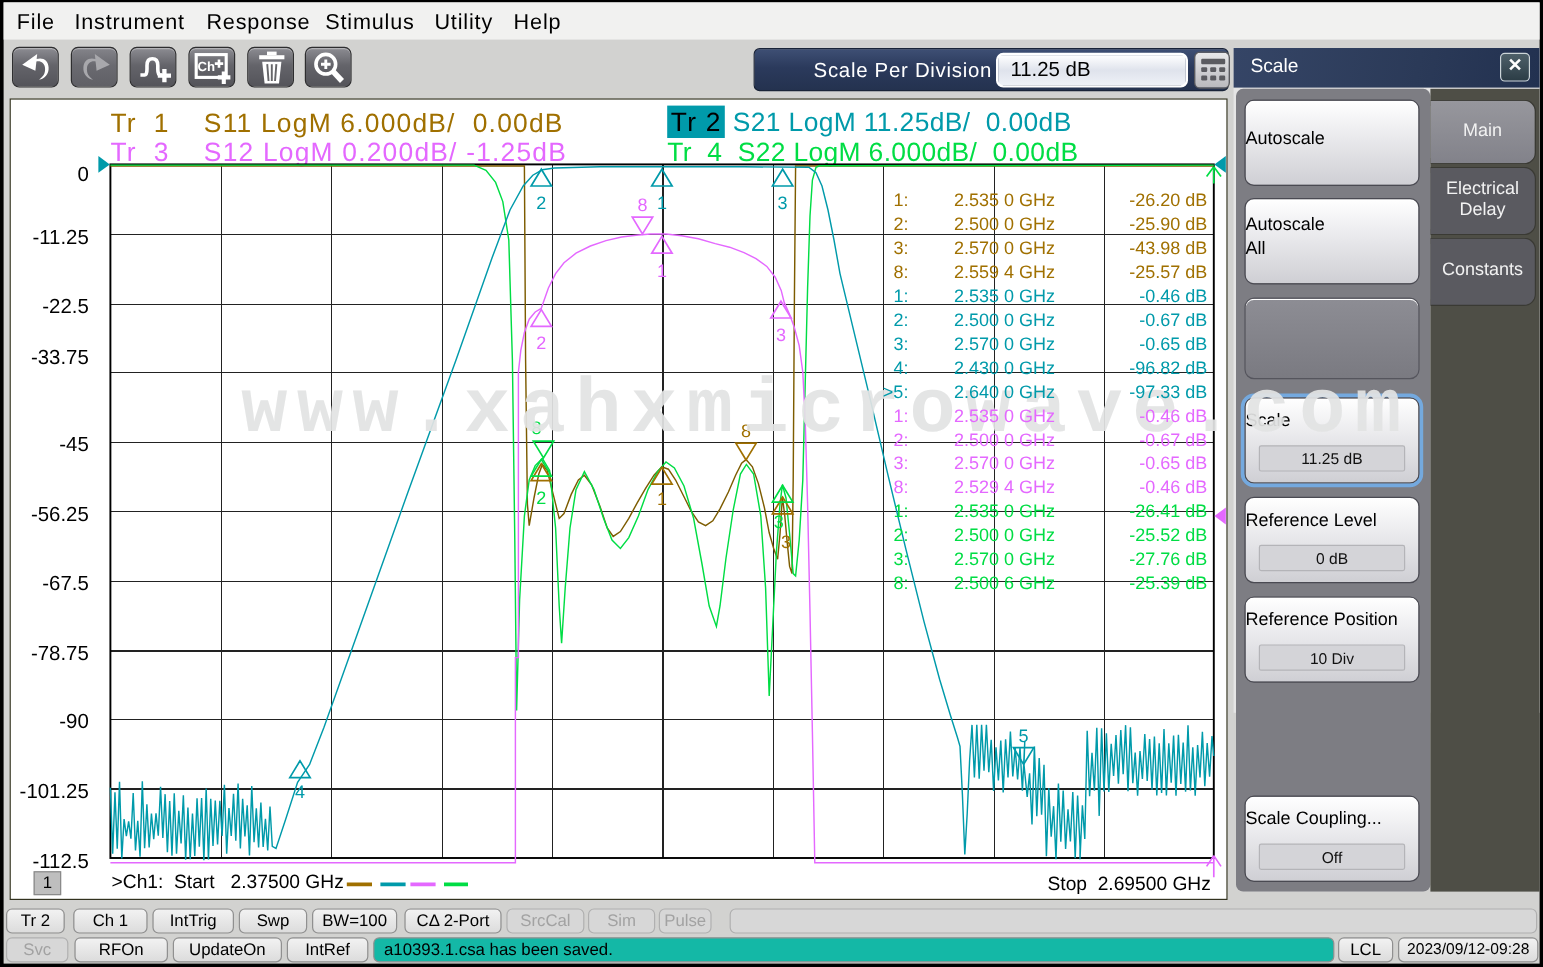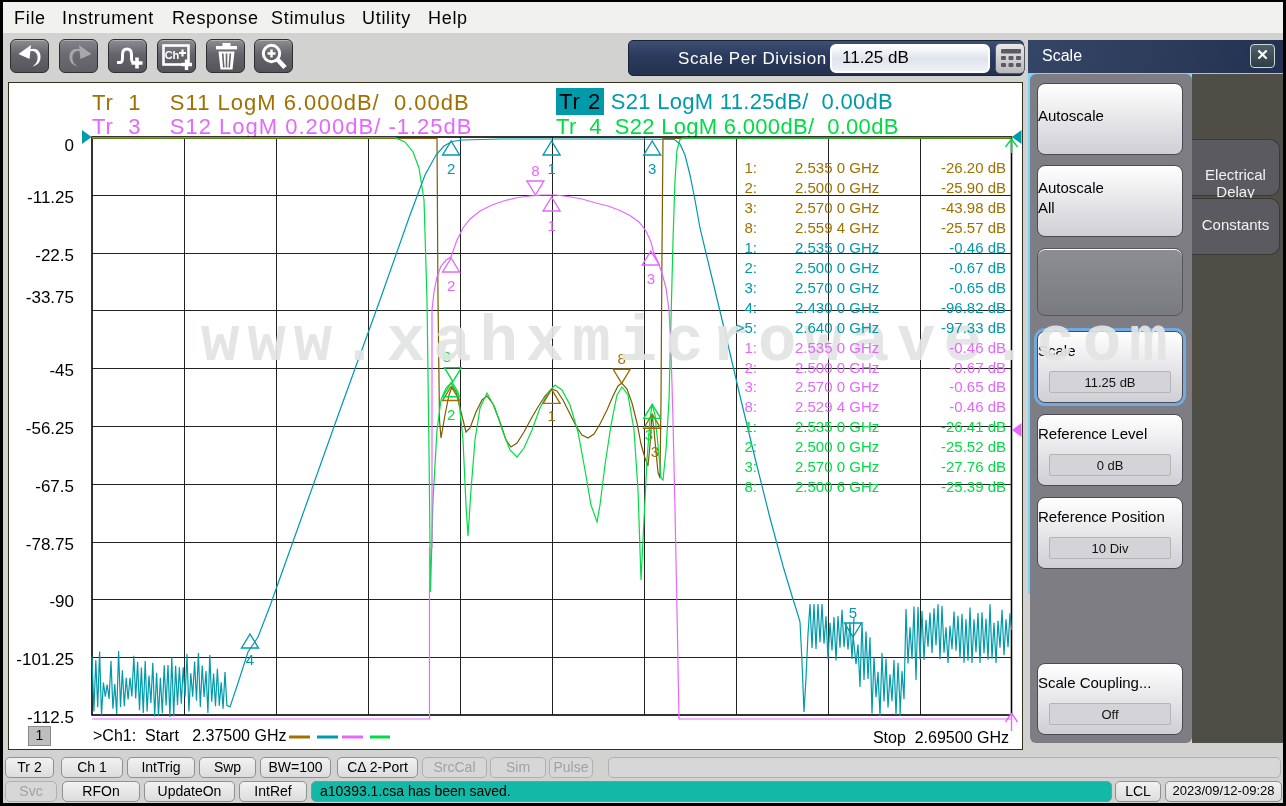--- a/index.html
+++ b/index.html
@@ -16,21 +16,21 @@
 .ylab{position:absolute;width:70px;left:4px;text-align:right;font-size:17px;color:#000;height:20px;z-index:2}
 .thead{position:absolute;font-size:22px;letter-spacing:1px;white-space:pre;z-index:2}
 .mrow{position:absolute;left:0;height:20px;font-size:15px;line-height:20px;white-space:pre}
 .mn{position:absolute;left:712px;width:45px;text-align:right}
 .mf{position:absolute;left:795px}
 .mv{position:absolute;left:886px;width:120px;text-align:right}
 .plotsvg{position:absolute;left:0;top:0;z-index:3;pointer-events:none}
 .wm{position:absolute;left:201px;top:311px;z-index:4;font-family:Liberation Mono, monospace;font-weight:bold;font-size:64px;line-height:1;color:rgba(226,227,227,0.93);letter-spacing:8px;white-space:pre}
 .txt{position:absolute;z-index:5}
 .rdwrap{position:absolute;left:0;top:0;z-index:5}
-.panel{position:absolute;left:1028px;top:40px;width:255px;height:554px;background:#7dd3fc;z-index:1}
+.panel{position:absolute;left:1028px;top:40px;width:255px;height:554px;background:#e5e5e5;z-index:1}
 .phead{position:absolute;left:0;top:0;width:100%;height:33px;background:linear-gradient(100deg,#354566 0%,#2b3a58 60%,#223150 100%);color:#fff;font-size:16px}
 .phead span{position:absolute;left:14px;top:7px}
 .pclose{position:absolute;right:8px;top:4px;width:25px;height:24px;border-radius:4px;border:1.6px solid #cdd6d8;background:linear-gradient(#4e6069,#2c3d46);color:#fff;font-size:15px;font-weight:bold;text-align:center;line-height:20px}
 .tray{position:absolute;left:2px;top:34px;width:162px;height:669px;background:#7d7d83;border-radius:6px}
 .key{position:absolute;left:7px;width:146px;border-radius:8px;border:1px solid #4a4a52;background:linear-gradient(#ffffff,#e9e9ec 45%,#cfcfd4);color:#000;box-shadow:inset 0 1px 0 #fff}
 .key.empty{background:linear-gradient(#8d8d94,#7a7a81);border-color:#55555d}
 .key.sel{outline:3px solid #74a9df;outline-offset:0px}
 .ktitle{position:absolute;left:0;top:10px;width:100%;font-size:15px}
 .kc{position:relative;top:12px;display:inline-block;line-height:20px}
 .kval{position:absolute;left:11px;right:11px;bottom:9px;height:22px;background:#d4d4d8;border:1px solid #b4b4b8;border-radius:2px;text-align:center;font-size:13px;padding-top:3px;color:#111}
@@ -246,21 +246,22 @@
 <div class="key" style="top:423px;height:72px">
         <div class="ktitle">Reference Position</div>
         <div class="kval">10 Div</div>
       </div>
 <div class="key" style="top:589px;height:72px">
         <div class="ktitle">Scale Coupling...</div>
         <div class="kval">Off</div>
       </div>
     </div>
 <div class="tabs">
-<div class="tab" style="top:65px;height:57px;background:#5a5a60;padding-top:26px">Electrical<br>Delay</div>
+<div class="tab" style="top:9px;height:54px;background:linear-gradient(#97979d,#82828a);padding-top:16px">Main</div>
+<div class="tab" style="top:65px;height:57px;background:#5a5a60;padding-top:9px">Electrical<br>Delay</div>
 <div class="tab" style="top:124px;height:57px;background:#5a5a60;padding-top:17px">Constants</div>
 </div>
 </div>
 <div class="sbtn" style="left:5px;width:49px;top:757px">Tr 2</div>
 <div class="sbtn" style="left:61px;width:62px;top:757px">Ch 1</div>
 <div class="sbtn" style="left:127px;width:68px;top:757px">IntTrig</div>
 <div class="sbtn" style="left:199px;width:57px;top:757px">Swp</div>
 <div class="sbtn" style="left:260px;width:71px;top:757px">BW=100</div>
 <div class="sbtn" style="left:337px;width:81px;top:757px">CΔ 2-Port</div>
 <div class="sbtn dis" style="left:422px;width:65px;top:757px">SrcCal</div>

